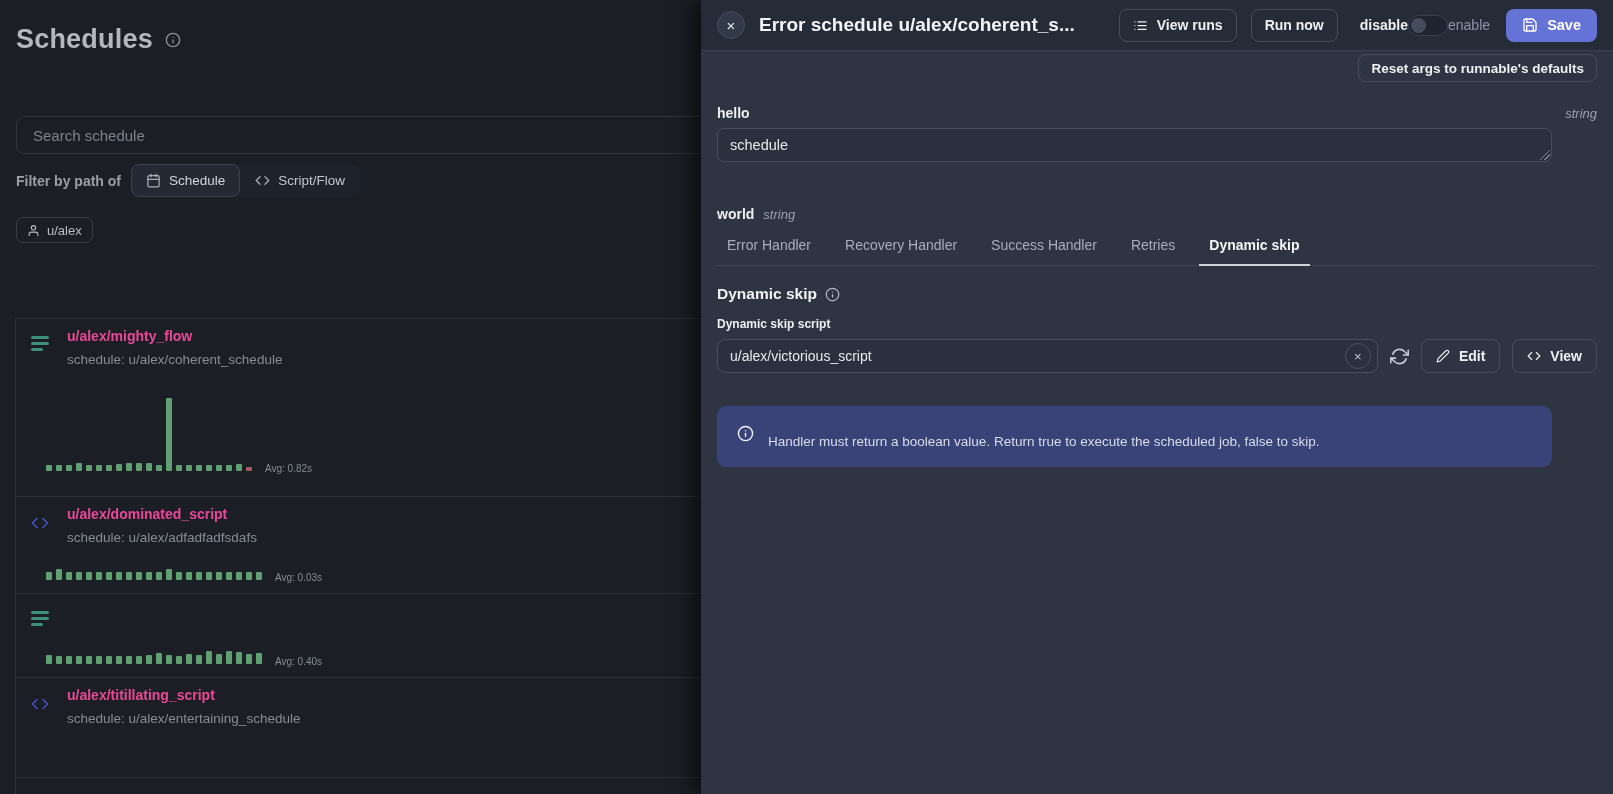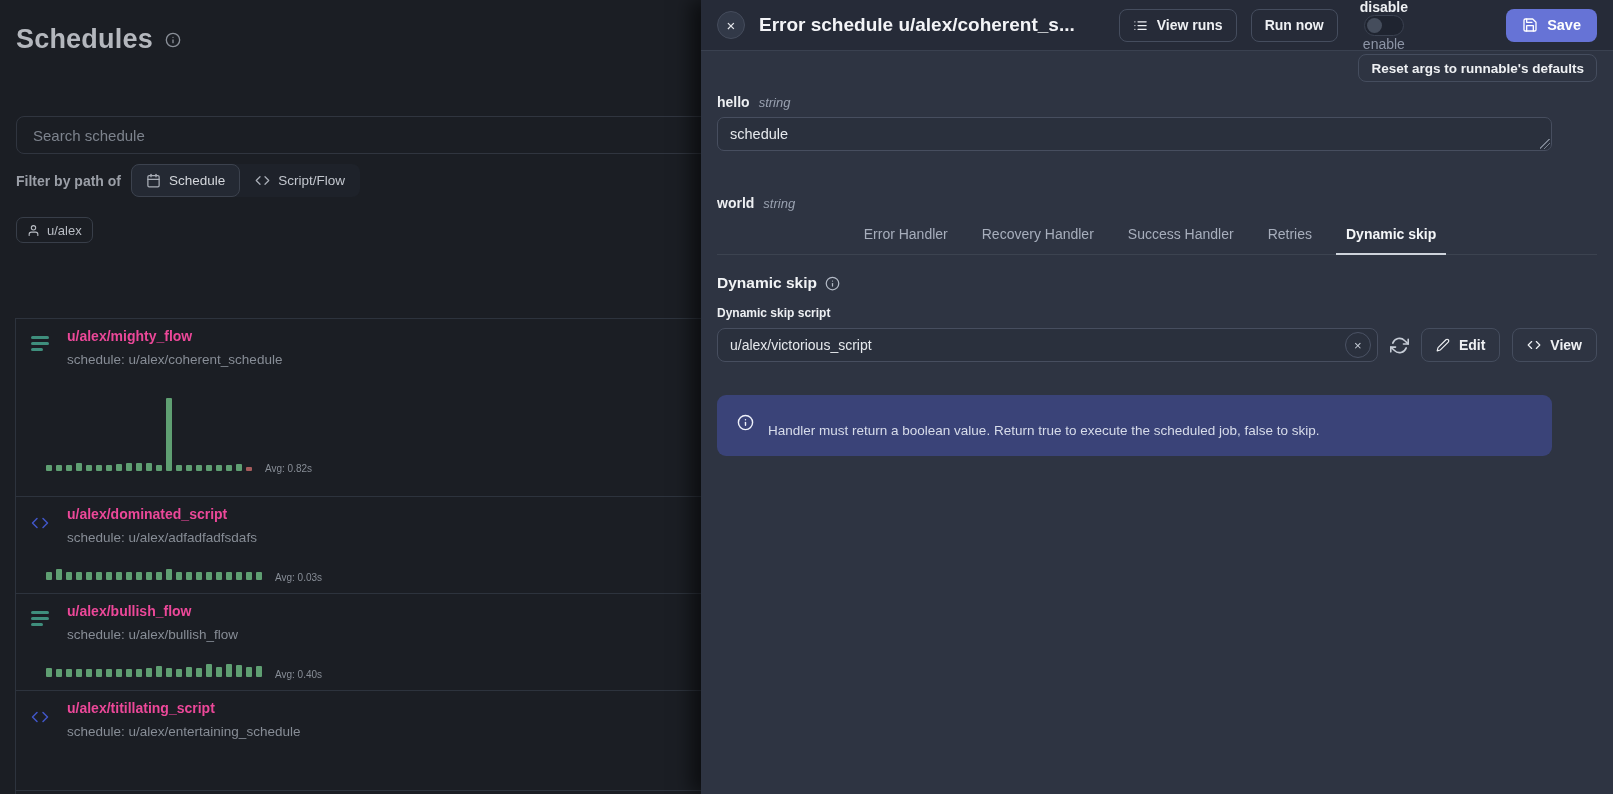--- a/index.html
+++ b/index.html
@@ -93,21 +93,21 @@
     font-size:15px; display:flex; align-items:center; justify-content:center;
     cursor:pointer; font-family:"Liberation Sans", sans-serif;
   }
   .drawer-title { font-size:19px; font-weight:bold; color:#f3f4f7; margin-right:30px; white-space:nowrap; }
   .hdr-btn {
     height:33px; display:inline-flex; align-items:center; gap:9px; padding:0 13px;
     background:transparent; border:1px solid #454d5e; border-radius:8px;
     color:#eef0f3; font-size:14px; font-weight:600; cursor:pointer;
     font-family:"Liberation Sans", sans-serif; white-space:nowrap;
   }
-  .toggle-group { display:flex; align-items:center; gap:0; margin-left:8px;flex-direction:column; }
+  .toggle-group { display:flex; align-items:center; gap:0; margin-left:8px; }
   .toggle-label-on { font-size:14px; font-weight:600; color:#eef0f3; }
   .toggle-label-off { font-size:14px; color:#8d95a6; }
   .toggle { width:40px; height:21px; border-radius:11px; background:#1f2430; border:1px solid #3a4150; position:relative; cursor:pointer; flex:none; }
   .toggle .knob { position:absolute; left:2px; top:2px; width:15px; height:15px; border-radius:50%; background:#454d5c; }
   .save-btn {
     margin-left:auto; height:33px; display:inline-flex; align-items:center; gap:9px;
     padding:0 16px; background:#6673d6; border:none; border-radius:8px;
     color:#ffffff; font-size:14.5px; font-weight:bold; cursor:pointer;
     font-family:"Liberation Sans", sans-serif;
   }
@@ -116,40 +116,40 @@
   .reset-row { display:flex; justify-content:flex-end; margin-top:3px; }
   .reset-btn {
     height:28px; padding:0 12px; background:transparent; border:1px solid #454d5e;
     border-radius:8px; color:#eef0f3; font-size:13.5px; font-weight:bold; cursor:pointer;
     font-family:"Liberation Sans", sans-serif;
   }
 
   .field-label-row { display:flex; align-items:baseline; gap:9px; }
   .field-name { font-size:14px; font-weight:bold; color:#edeff2; }
   .field-type { font-size:13px; font-style:italic; color:#99a1b0; }
-  .mt-hello { margin-top:12px; }
+  .mt-hello { margin-top:23px;justify-content:space-between; }
   .mt-world { margin-top:44px; }
   .input-wrap { position:relative; margin-top:7px; width:calc(100% - 45px); }
   .arg-input {
     width:100%; height:34px; resize:none; overflow:hidden; display:block;
     background:#2a303d; border:1px solid #474e5f; border-radius:7px;
     padding:7px 12px; font-size:14.5px; color:#e6e9ed;
     font-family:"Liberation Sans", sans-serif; outline:none; line-height:18px;
   }
   .resize-handle {
     position:absolute; right:2px; bottom:2px; width:10px; height:10px; pointer-events:none;
     background:
       linear-gradient(135deg, transparent 45%, #79818f 45% 52%, transparent 52% 68%, #79818f 68% 75%, transparent 75%);
   }
 
   .advanced-row { margin-top:78px; display:flex; align-items:center; gap:8px; cursor:pointer; }
   .advanced-title { font-size:16px; font-weight:bold; color:#f1f3f5; }
   .chev { color:#cfd4dc; }
 
-  .tabs-row { margin-top:15px; display:flex; border-bottom:1px solid #3c4350;justify-content:center; }
+  .tabs-row { margin-top:15px; display:flex; border-bottom:1px solid #3c4350; }
   .tab {
     font-size:14px; color:#a7aebc; padding:0 10px 11px; margin-right:14px;
     background:none; border:none; cursor:pointer; font-family:"Liberation Sans", sans-serif;
     border-bottom:2px solid transparent; margin-bottom:-1px; white-space:nowrap;
   }
   .tab.active { color:#f4f6f8; font-weight:600; border-bottom-color:#ced3db; }
 
   .section-title-row { margin-top:19px; display:flex; align-items:center; gap:8px; }
   .section-title { font-size:15.5px; font-weight:bold; color:#f1f3f5; }
   .muted-icon { color:#b3bac6; }
@@ -323,24 +323,20 @@
       </div>
     </div>
 
     <div class="sched-item item-short pad-b-sm">
       <div class="sched-head">
         <span class="sched-icon flow-icon">
             <span></span>
             <span></span>
             <span></span>
           </span>
-        <div class="sched-texts">
-          <div class="sched-name">u/alex/bullish_flow</div>
-          <div class="sched-sub">schedule: u/alex/bullish_flow</div>
-        </div>
       </div>
       <div class="chart-row">
         <div class="bars">
             <span class="bar" style="height: 9px;"></span>
             <span class="bar" style="height: 8px;"></span>
             <span class="bar" style="height: 8px;"></span>
             <span class="bar" style="height: 8px;"></span>
             <span class="bar" style="height: 8px;"></span>
             <span class="bar" style="height: 8px;"></span>
             <span class="bar" style="height: 8px;"></span>

